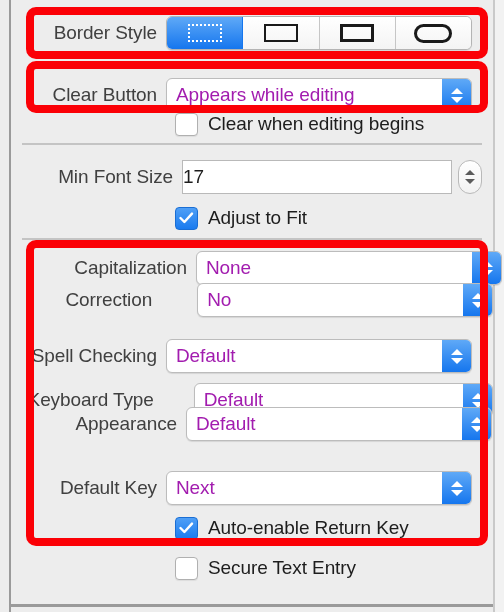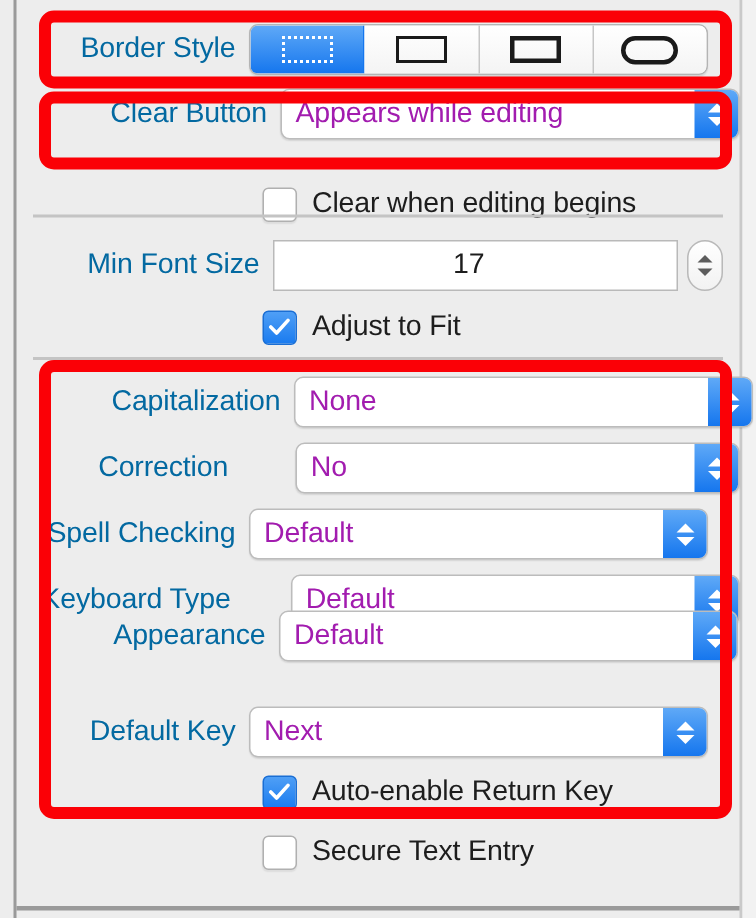--- a/index.html
+++ b/index.html
@@ -56,21 +56,21 @@
     height: 44px;
     display: flex;
     align-items: center;
   }
   .label {
     width: 155px;
     text-align: right;
     padding-right: 9px;
     box-sizing: border-box;
     font-size: 19px;
-    color: #0369a1;
+    color: #404040;
     white-space: nowrap;
     overflow: hidden;
     letter-spacing: -0.1px;
   }
   .label.clip {
     direction: rtl;
   }
 
   
   .segmented {
@@ -162,21 +162,21 @@
 
   
   .field {
     width: 270px;
     height: 34px;
     background: #ffffff;
     border: 1px solid #b9b9b9;
     box-sizing: border-box;
     display: flex;
     align-items: center;
-    justify-content: center;
+    justify-content: flex-start;
     padding-right: 9px;
     font-size: 19px;
     color: #1d1d1d;
   }
   .stepper {
     margin-left: 6px;
     width: 24px;
     height: 34px;
     border: 1px solid #b9b9b9;
     border-radius: 12px;
@@ -271,32 +271,32 @@
       </div>
       <div class="seg">
         <span class="ico-thick"></span>
       </div>
       <div class="seg">
         <span class="ico-round"></span>
       </div>
     </div>
   </div>
 
-  <div class="row" style="top:54px;justify-content:flex-end;">
+  <div class="row" style="top:73px;">
     <div class="label">Clear Button</div>
     <div class="popup">
       <span class="value">Appears while editing</span>
       <span class="arrows">
         <span class="chev up"></span>
         <span class="chev down"></span>
       </span>
     </div>
   </div>
 
-  <div class="checkrow" style="top:116px;">
+  <div class="checkrow" style="top:104px;">
     <span class="cbox off">
       
     </span>
     <span class="cb-label">Clear when editing begins</span>
   </div>
 
   <div class="divider" style="top:143px;"></div>
 
   <div class="row" style="top:155px;padding-left:16px;">
     <div class="label">Min Font Size</div>
@@ -324,21 +324,21 @@
     <div class="label">Capitalization</div>
     <div class="popup">
       <span class="value">None</span>
       <span class="arrows">
         <span class="chev up"></span>
         <span class="chev down"></span>
       </span>
     </div>
   </div>
 
-  <div class="row" style="top:290px;gap:36px;">
+  <div class="row" style="top:278px;gap:36px;">
     <div class="label">Correction</div>
     <div class="popup">
       <span class="value">No</span>
       <span class="arrows">
         <span class="chev up"></span>
         <span class="chev down"></span>
       </span>
     </div>
   </div>
 

